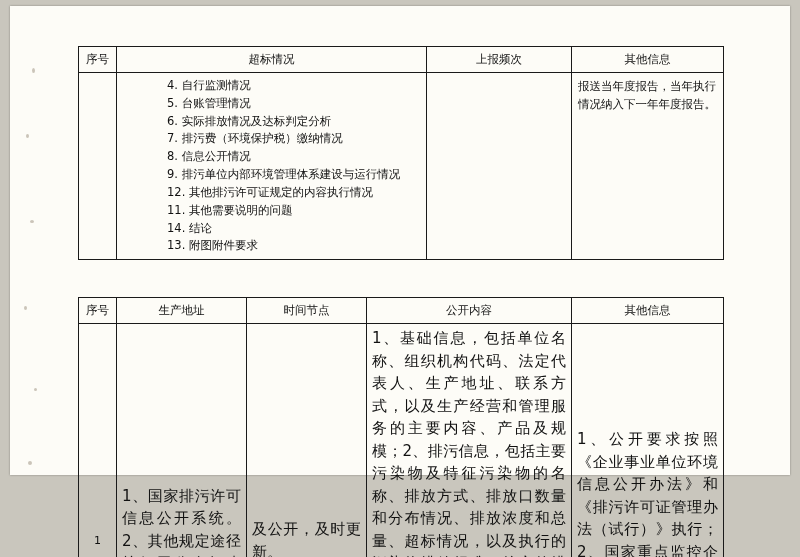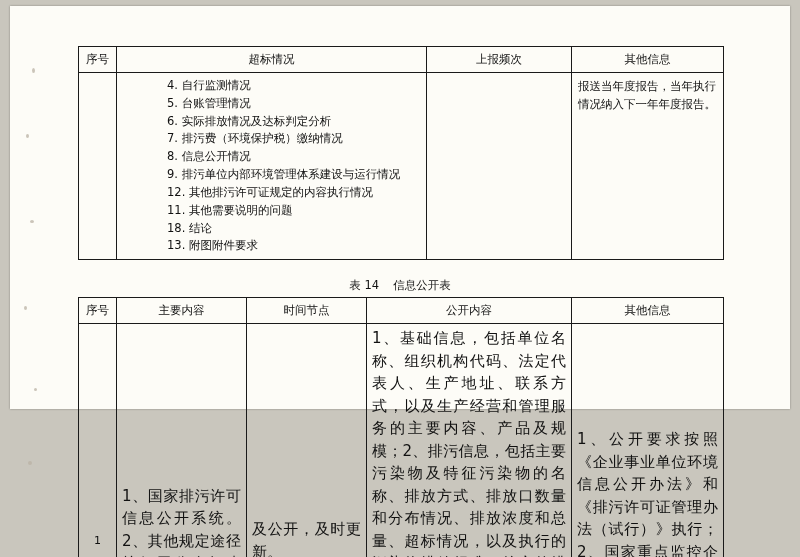--- a/index.html
+++ b/index.html
@@ -11,21 +11,21 @@
     height: 557px;
     background: #c9c6bd;
     font-family: "DejaVu Sans", "Liberation Sans", sans-serif;
     overflow: hidden;
   }
   .page {
     position: absolute;
     left: 10px;
     top: 6px;
     width: 780px;
-    height: 403px;
+    height: 469px;
     background: #fdfcf7;
     box-shadow: 0 0 2px rgba(0,0,0,0.35);
   }
   .page-inner {
     position: absolute;
     left: 0;
     top: 0;
     right: 0;
     bottom: 0;
     padding: 0;
@@ -175,47 +175,44 @@
           <td class="body-cell">
             <ol>
               <li>4. 自行监测情况</li>
               <li>5. 台账管理情况</li>
               <li>6. 实际排放情况及达标判定分析</li>
               <li>7. 排污费（环境保护税）缴纳情况</li>
               <li>8. 信息公开情况</li>
               <li>9. 排污单位内部环境管理体系建设与运行情况</li>
               <li>12. 其他排污许可证规定的内容执行情况</li>
               <li>11. 其他需要说明的问题</li>
-              <li>18. 结论</li>
+              <li>14. 结论</li>
               <li>13. 附图附件要求</li>
             </ol>
           </td>
           <td class="body-cell"></td>
           <td class="note">报送当年度报告，当年执行情况纳入下一年年度报告。</td>
         </tr>
       </tbody>
     </table>
 
 
-    <div class="cap">
-      <span class="cap-num">表 14</span><span>信息公开表</span>
-    </div>
 
     <table class="doc t2">
       <colgroup>
         <col style="width:38px">
         <col style="width:130px">
         <col style="width:120px">
         <col style="width:205px">
         <col style="width:152px">
       </colgroup>
       <thead>
         <tr class="hdr">
           <th>序号</th>
-          <th>主要内容</th>
+          <th>生产地址</th>
           <th>时间节点</th>
           <th>公开内容</th>
           <th>其他信息</th>
         </tr>
       </thead>
       <tbody>
         <tr>
           <td class="num tall">1</td>
           <td class="mid">1、国家排污许可信息公开系统。 2、其他规定途径等便于公众知晓的方式。</td>
           <td class="mid">及公开，及时更新。</td>

